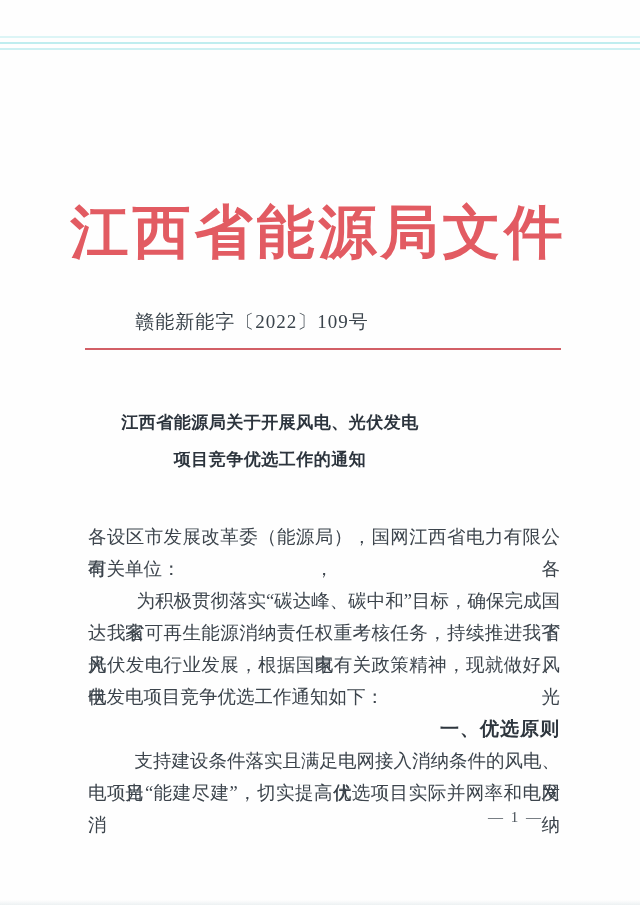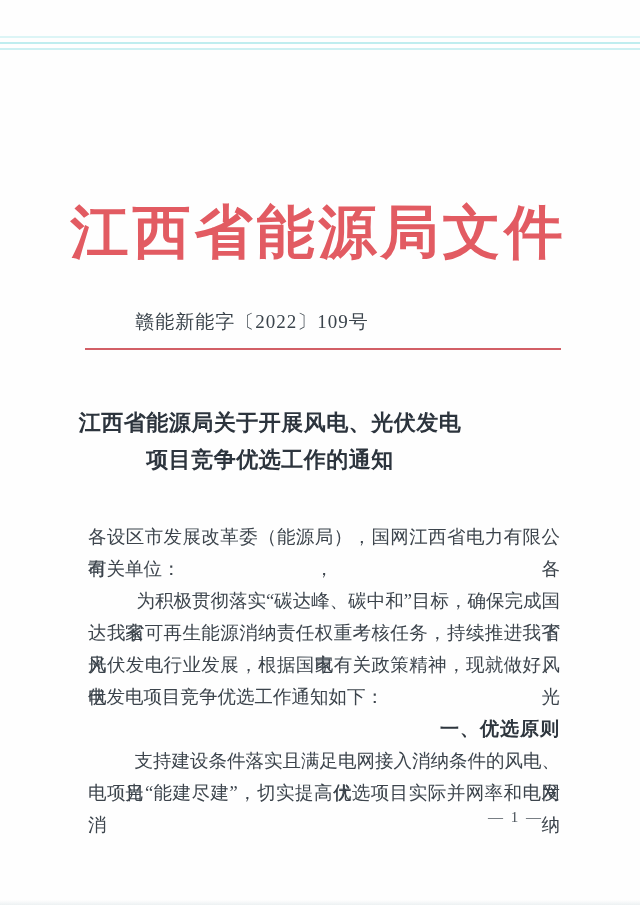--- a/index.html
+++ b/index.html
@@ -37,21 +37,21 @@
     letter-spacing: 1px;
     color: #3a434b;
   }
   .red-divider {
     position: absolute; top: 348px; left: 85px; width: 476px; height: 2px;
     background: #d25f66;
   }
   .doc-title {
     position: absolute; top: 404px; left: 0; width: 540px;
     text-align: center;
-    font-size: 22px; line-height: 37px; font-weight: 700;
+    font-size: 17px; line-height: 37px; font-weight: 700;
     letter-spacing: 0.5px;
     color: #2c343d;
   }
   .body-block {
     position: absolute; top: 521px; left: 88px; width: 472px;
   }
   .body-line {
     height: 32px; line-height: 32px;
     font-size: 18.5px;
     color: #3c444c;

